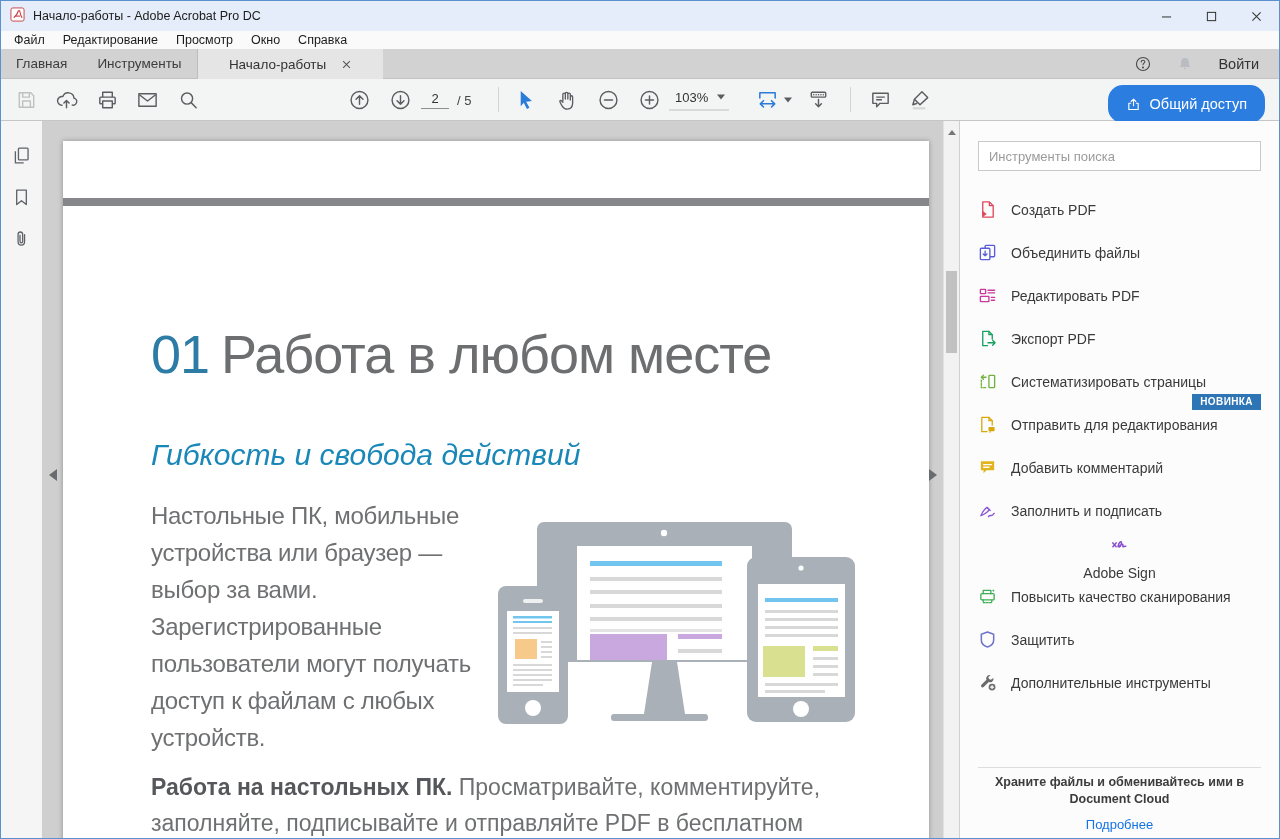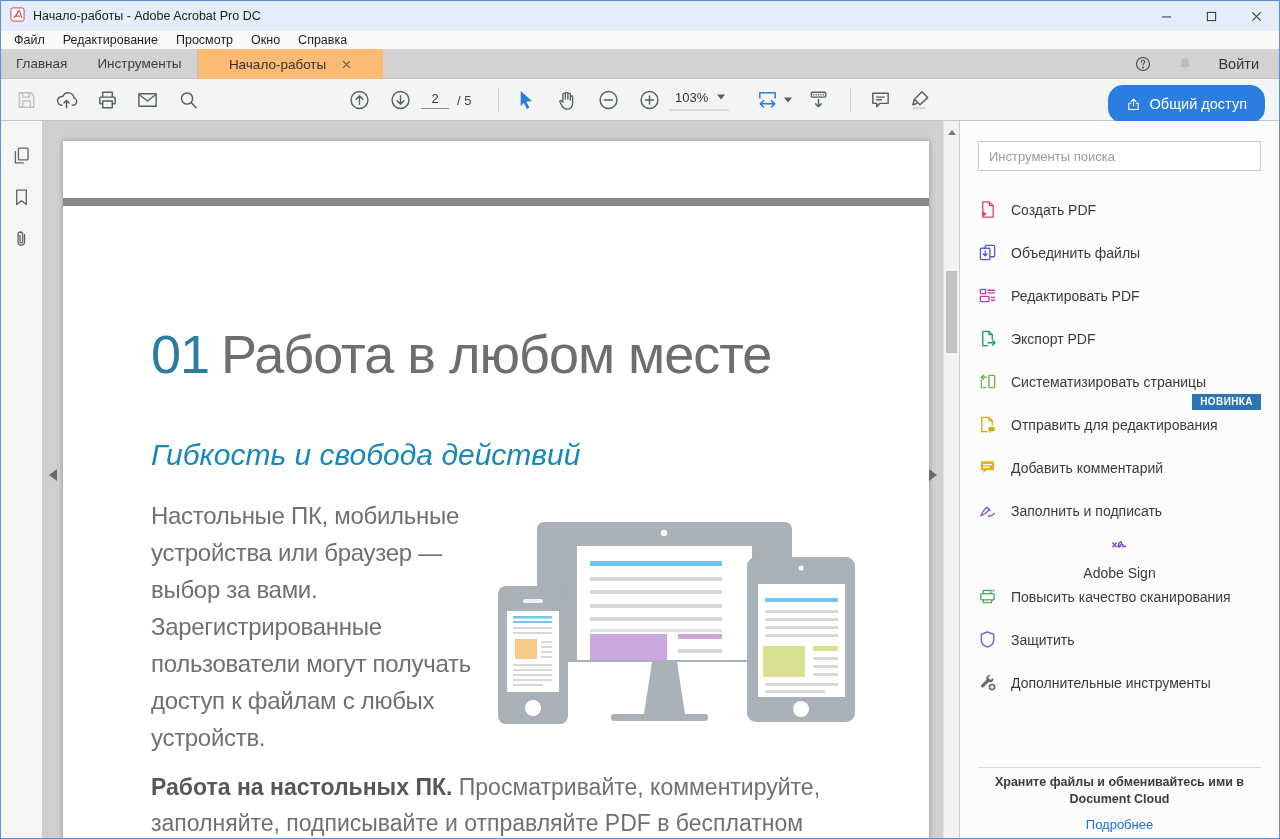--- a/index.html
+++ b/index.html
@@ -14,21 +14,21 @@
   .win-btn{width:45px;height:100%;display:flex;align-items:center;justify-content:center;cursor:pointer;}
   .win-btn svg{width:11px;height:11px;display:block;}
 
   
   .menubar{height:18px;background:#fafafa;display:flex;align-items:center;padding-left:4px;}
   .menu-item{font-size:12.5px;color:#1c1c1c;padding:0 9px;cursor:pointer;}
 
   
   .tabbar{height:30px;background:#d2d2d2;display:flex;align-items:stretch;border-bottom:1px solid #c2c2c2;}
   .tab{padding:0 15px;line-height:30px;font-size:13.5px;color:#3d3d3d;cursor:pointer;}
-  .tab-doc{width:186px;margin-bottom:-1px;background:#fdba74;display:flex;align-items:center;
+  .tab-doc{width:186px;margin-bottom:-1px;background:#e5e5e5;display:flex;align-items:center;
     justify-content:center;gap:16px;font-size:13.5px;color:#333;border-left:1px solid #bdbdbd;cursor:pointer;}
   .tab-doc svg{width:9px;height:9px;display:block;}
   .tab-right{margin-left:auto;display:flex;align-items:center;gap:24px;padding-right:20px;}
   .tab-right svg{display:block;}
   .signin{font-size:14.5px;color:#333;cursor:pointer;text-align:right;}
 
   
   .toolbar{position:relative;height:42px;background:#f3f4f4;border-bottom:1px solid #c6c6c6;}
   .tb{position:absolute;top:50%;transform:translateY(-50%);cursor:pointer;color:#5b5e61;}
   .tb svg{width:23px;height:23px;display:block;}

